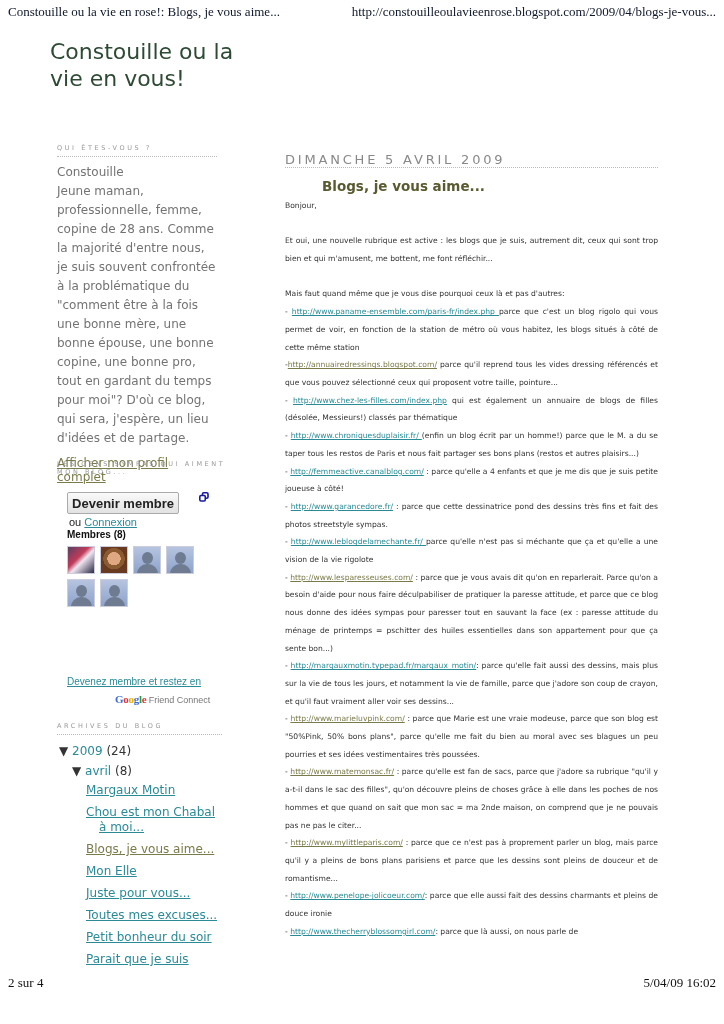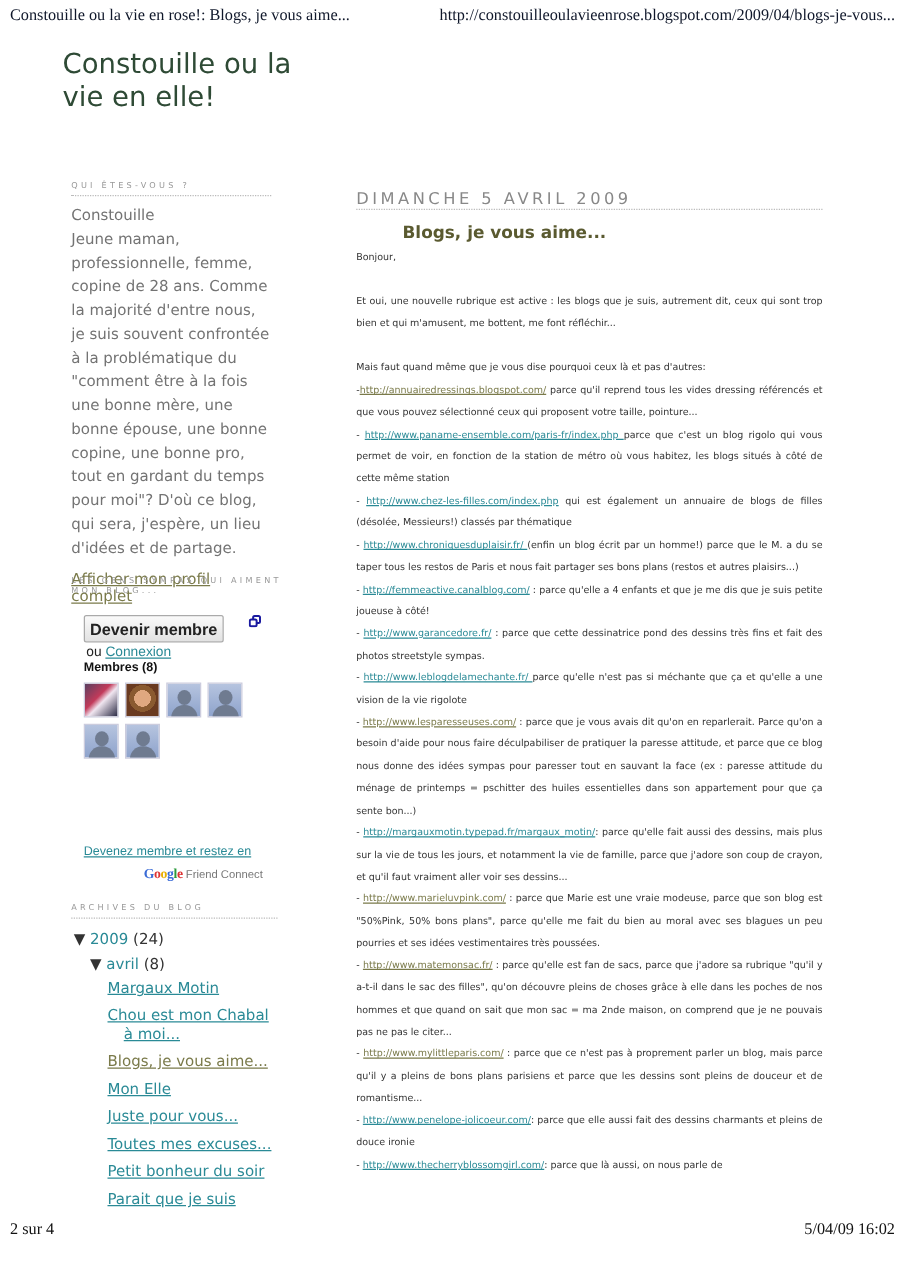--- a/index.html
+++ b/index.html
@@ -54,21 +54,21 @@
   .post-body a.visited { color:#7a7a4a; }
 </style>
 </head>
 <body>
 
 <div class="print-header">
   <span class="ph-title">Constouille ou la vie en rose!: Blogs, je vous aime...</span>
   <span class="ph-url">http://constouilleoulavieenrose.blogspot.com/2009/04/blogs-je-vous...</span>
 </div>
 
-<div class="blog-title">Constouille ou la vie en elle!</div>
+<div class="blog-title">Constouille ou la vie en vous!</div>
 
 <div class="sidebar">
   <div class="sb-heading">Qui êtes-vous ?</div>
   <div class="profile-text">Constouille</div>
   <div class="profile-text">Jeune maman, professionnelle, femme, copine de 28 ans. Comme la majorité d'entre nous, je suis souvent confrontée à la problématique du "comment être à la fois une bonne mère, une bonne épouse, une bonne copine, une bonne pro, tout en gardant du temps pour moi"? D'où ce blog, qui sera, j'espère, un lieu d'idées et de partage.</div>
   <a class="profile-link">Afficher mon profil complet</a>
 </div>
 
 <div class="gfc">
   <div class="sb-heading">Les gens sympas qui aiment mon blog...</div>
@@ -137,22 +137,22 @@
 
 <div class="main">
   <div class="date-header">Dimanche 5 avril 2009</div>
   <div class="post-title">Blogs, je vous aime...</div>
   <div class="post-body">
     <p>Bonjour,</p>
     <div class="spacer"></div>
     <p>Et oui, une nouvelle rubrique est active : les blogs que je suis, autrement dit, ceux qui sont trop bien et qui m'amusent, me bottent, me font réfléchir...</p>
     <div class="spacer"></div>
     <p>Mais faut quand même que je vous dise pourquoi ceux là et pas d'autres:</p>
+    <p><span>- </span><a>http://www.paname-ensemble.com/paris-fr/index.php </a><span>parce que c'est un blog rigolo qui vous permet de voir, en fonction de la station de métro où vous habitez, les blogs situés à côté de cette même station</span></p>
     <p><span>-</span><a class="visited">http://annuairedressings.blogspot.com/</a><span> parce qu'il reprend tous les vides dressing référencés et que vous pouvez sélectionné ceux qui proposent votre taille, pointure...</span></p>
-    <p><span>- </span><a>http://www.paname-ensemble.com/paris-fr/index.php </a><span>parce que c'est un blog rigolo qui vous permet de voir, en fonction de la station de métro où vous habitez, les blogs situés à côté de cette même station</span></p>
     <p><span>- </span><a>http://www.chez-les-filles.com/index.php</a><span> qui est également un annuaire de blogs de filles (désolée, Messieurs!) classés par thématique</span></p>
     <p><span>- </span><a>http://www.chroniquesduplaisir.fr/ </a><span>(enfin un blog écrit par un homme!) parce que le M. a du se taper tous les restos de Paris et nous fait partager ses bons plans (restos et autres plaisirs...)</span></p>
     <p><span>- </span><a>http://femmeactive.canalblog.com/</a><span> : parce qu'elle a 4 enfants et que je me dis que je suis petite joueuse à côté!</span></p>
     <p><span>- </span><a>http://www.garancedore.fr/</a><span> : parce que cette dessinatrice pond des dessins très fins et fait des photos streetstyle sympas.</span></p>
     <p><span>- </span><a>http://www.leblogdelamechante.fr/ </a><span>parce qu'elle n'est pas si méchante que ça et qu'elle a une vision de la vie rigolote</span></p>
     <p><span>- </span><a class="visited">http://www.lesparesseuses.com/</a><span> : parce que je vous avais dit qu'on en reparlerait. Parce qu'on a besoin d'aide pour nous faire déculpabiliser de pratiquer la paresse attitude, et parce que ce blog nous donne des idées sympas pour paresser tout en sauvant la face (ex : paresse attitude du ménage de printemps = pschitter des huiles essentielles dans son appartement pour que ça sente bon...)</span></p>
     <p><span>- </span><a>http://margauxmotin.typepad.fr/margaux_motin/</a><span>: parce qu'elle fait aussi des dessins, mais plus sur la vie de tous les jours, et notamment la vie de famille, parce que j'adore son coup de crayon, et qu'il faut vraiment aller voir ses dessins...</span></p>
     <p><span>- </span><a class="visited">http://www.marieluvpink.com/</a><span> : parce que Marie est une vraie modeuse, parce que son blog est "50%Pink, 50% bons plans", parce qu'elle me fait du bien au moral avec ses blagues un peu pourries et ses idées vestimentaires très poussées.</span></p>
     <p><span>- </span><a class="visited">http://www.matemonsac.fr/</a><span> : parce qu'elle est fan de sacs, parce que j'adore sa rubrique "qu'il y a-t-il dans le sac des filles", qu'on découvre pleins de choses grâce à elle dans les poches de nos hommes et que quand on sait que mon sac = ma 2nde maison, on comprend que je ne pouvais pas ne pas le citer...</span></p>
     <p><span>- </span><a class="visited">http://www.mylittleparis.com/</a><span> : parce que ce n'est pas à proprement parler un blog, mais parce qu'il y a pleins de bons plans parisiens et parce que les dessins sont pleins de douceur et de romantisme...</span></p>

